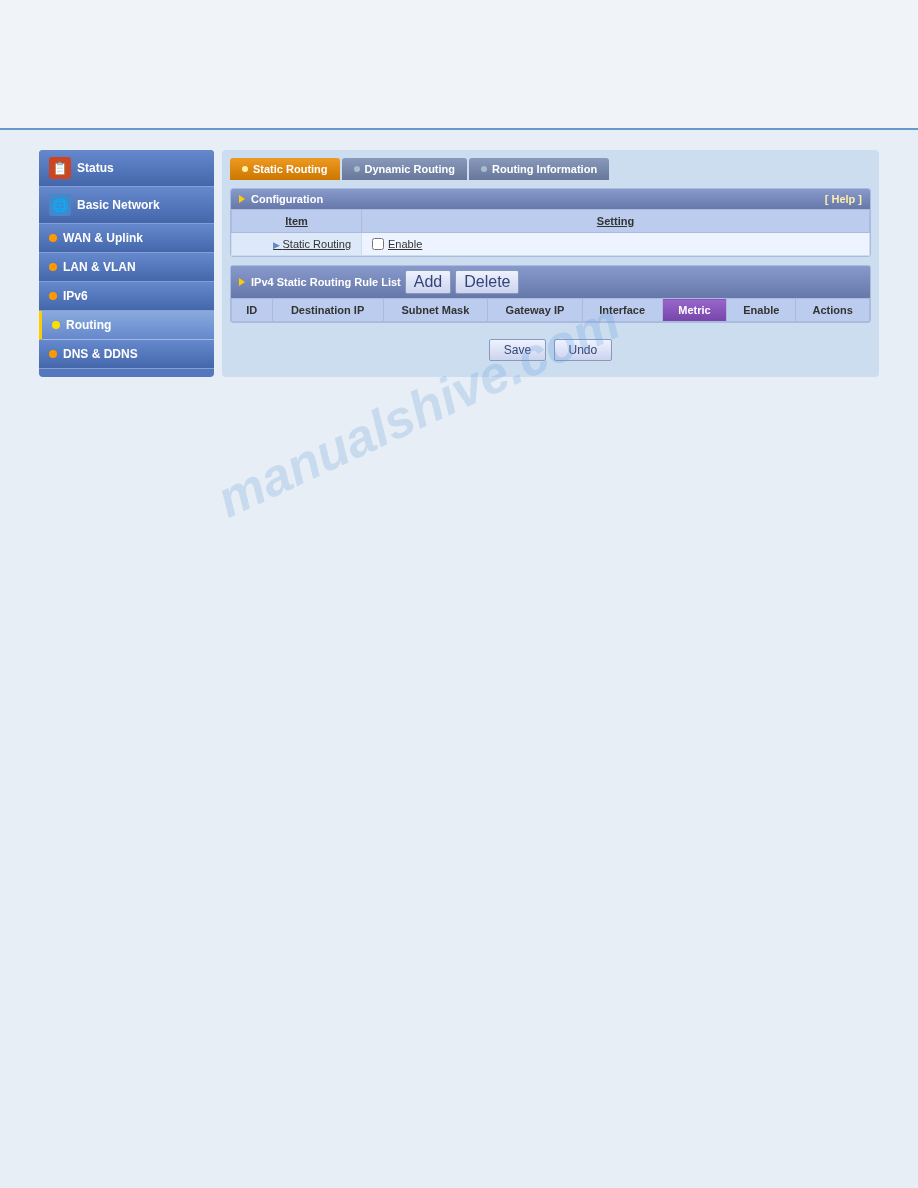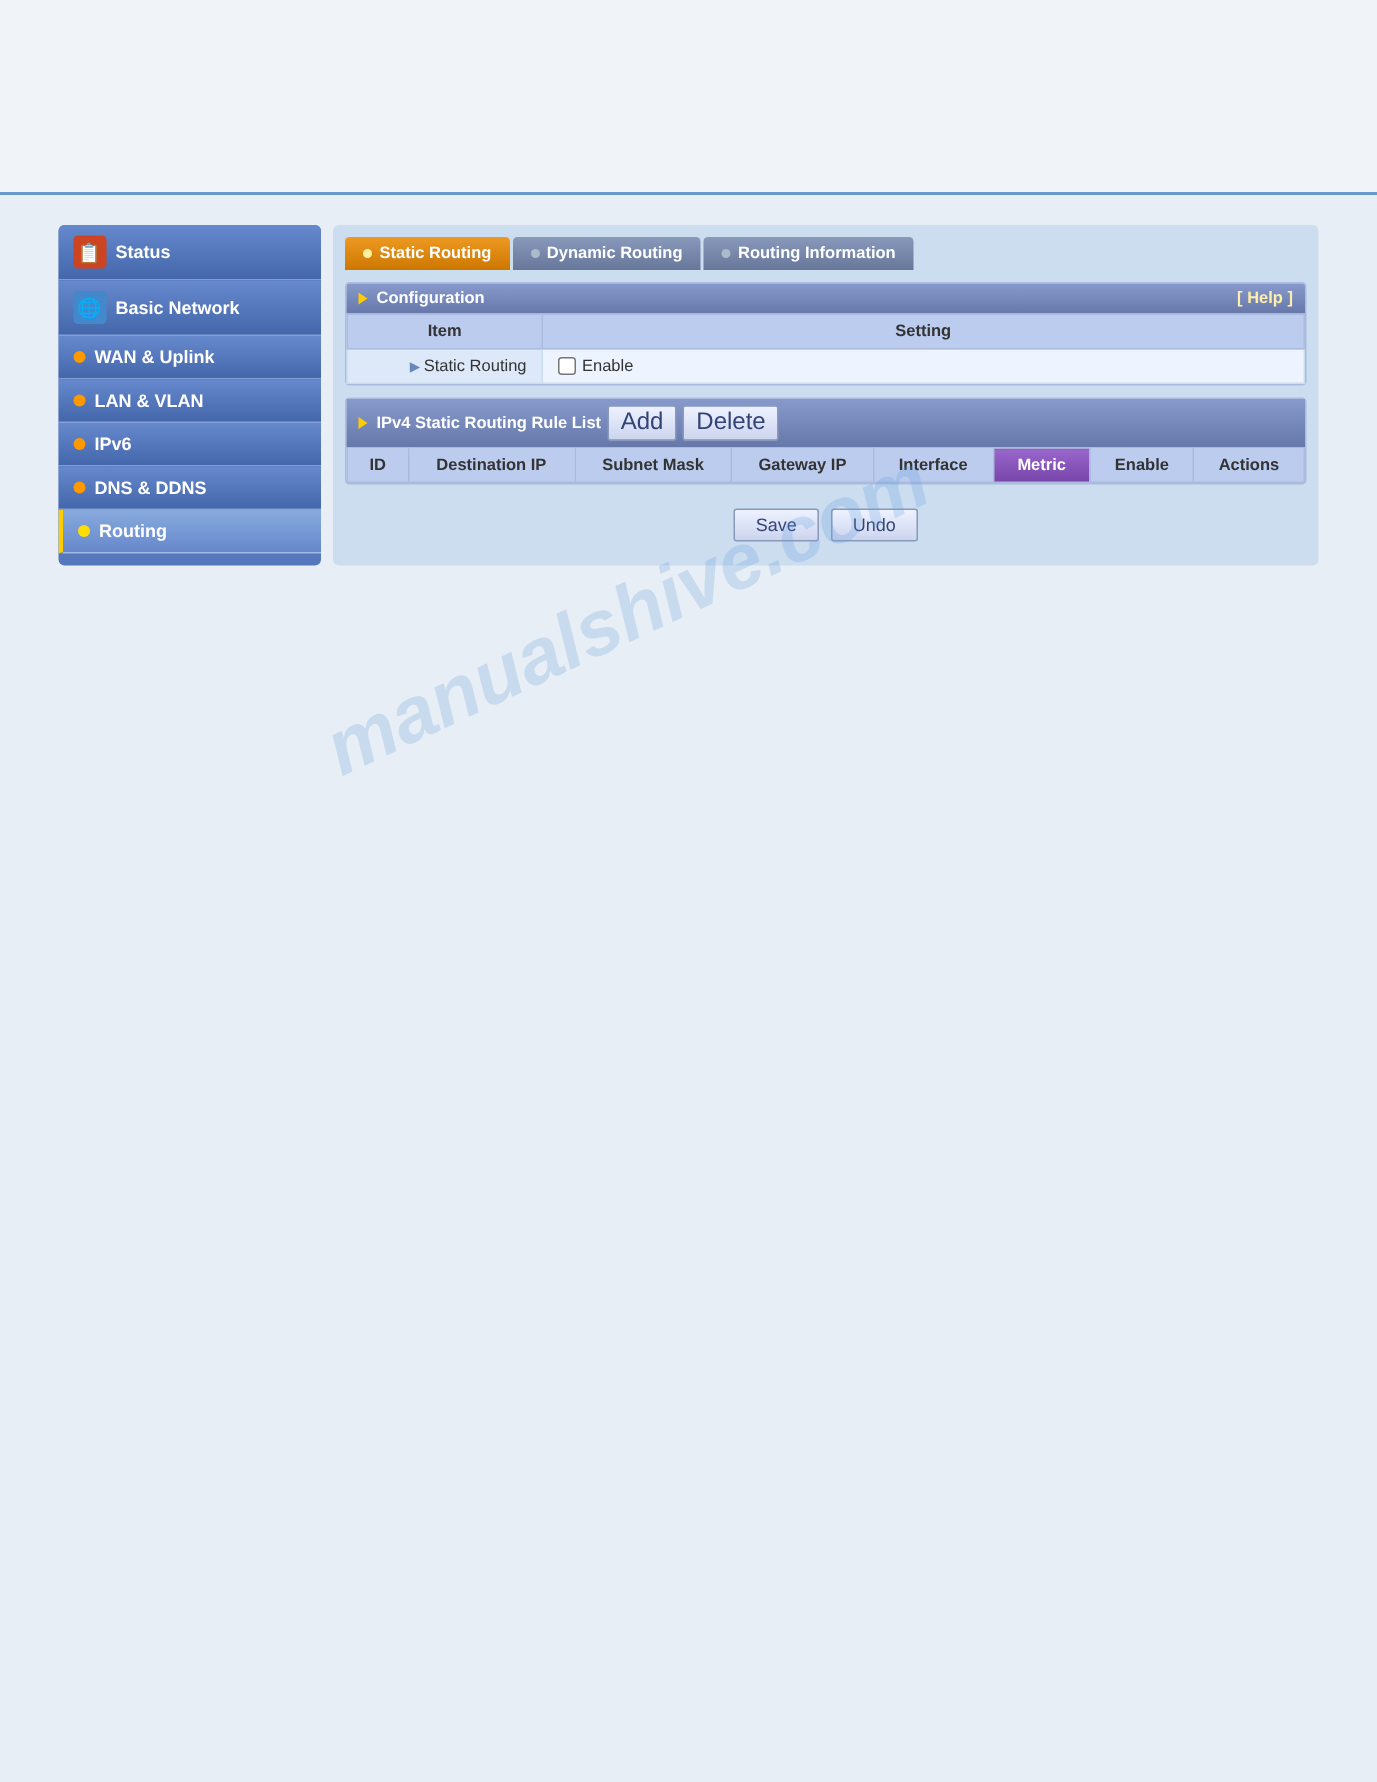--- a/index.html
+++ b/index.html
@@ -153,20 +153,21 @@
     .panel-header .help-link {
       color: #ffeeaa;
       font-size: 11px;
       cursor: pointer;
     }
 
     
     .config-table {
       width: 100%;
       border-collapse: collapse;
+      text-decoration: underline;
     }
 
     .config-table th {
       background: #bbccee;
       padding: 5px 10px;
       text-align: center;
       font-weight: bold;
       font-size: 11px;
       border: 1px solid #aabbdd;
     }
@@ -321,28 +322,28 @@
         <div class="bullet orange"></div>
         <span>LAN &amp; VLAN</span>
       </div>
 
       <div class="sidebar-item">
         <div class="bullet orange"></div>
         <span>IPv6</span>
       </div>
 
 
-      <div class="sidebar-item">
-        <div class="bullet orange"></div>
-        <span>DNS &amp; DDNS</span>
-      </div>
-
       <div class="sidebar-item active">
         <div class="bullet yellow"></div>
         <span>Routing</span>
+      </div>
+
+      <div class="sidebar-item">
+        <div class="bullet orange"></div>
+        <span>DNS &amp; DDNS</span>
       </div>
 
     </div>
 
     <div class="content">
 
       <div class="tabs">
         <div class="tab active">
           <div class="tab-dot"></div>
           <span>Static Routing</span>

